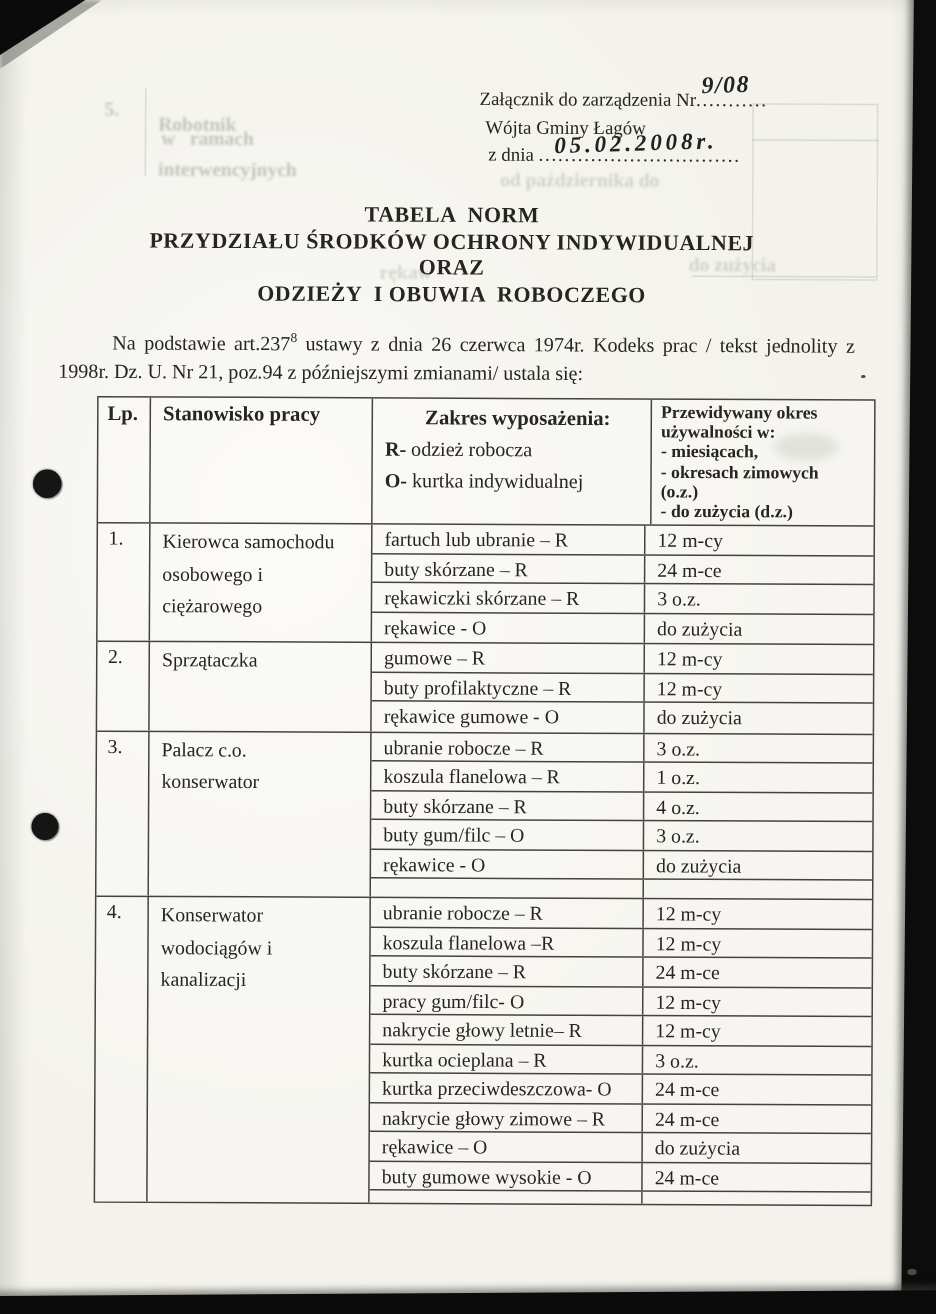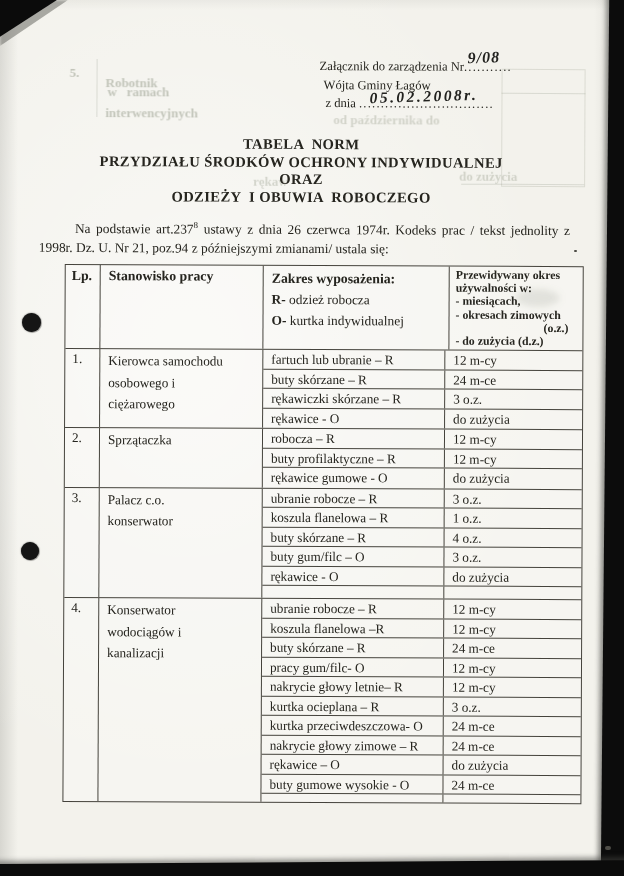--- a/index.html
+++ b/index.html
@@ -44,33 +44,33 @@
   
   .intro{position:absolute;left:38px;top:221px;width:531px;font-size:13.4px;line-height:18.5px;}
   .intro .l1{text-align:justify;text-align-last:justify;text-indent:36px;}
   .intro sup{font-size:9px;vertical-align:super;line-height:0;}
 
   
   :root{--ln:#45433c;--ih:19.5px;}
   .tbl{position:absolute;left:64px;top:265px;width:519px;border:1.4px solid var(--ln);background:rgba(255,255,255,0.25);}
   .c{flex-shrink:0;}
   .w-lp{width:35px;}
-  .w-pos{width:163px;}
+  .w-pos{width:148px;}
   .w-name{width:186px;}
   .thead{display:flex;height:83px;}
   .thead>.c{border-right:1px solid var(--ln);}
   .thead>.c:last-child{border-right:none;}
   .h-lp{font-weight:bold;font-size:13.8px;padding:3px 0 0 6px;}
   .h-pos{font-weight:bold;font-size:13.8px;padding:3px 0 0 8px;}
   .h-scope{padding:2px 0 0 8px;}
-  .scope-title{font-weight:bold;font-size:13.8px;line-height:21px;}
+  .scope-title{font-weight:bold;font-size:13.8px;line-height:21px;text-align:center;}
   .scope-line{font-size:13.4px;line-height:21px;}
   .scope-line b{font-weight:bold;}
   .h-period{flex:1;padding:2px 0 0 6px;font-weight:bold;font-size:11.8px;line-height:13.2px;}
-  .pl-center{text-align:right;padding-right:14px;}
+  .pl-center{text-align:left;padding-right:14px;}
   .tgroup{display:flex;border-top:1px solid var(--ln);}
   .g-no{font-size:13.2px;padding:2px 0 0 7px;border-right:1px solid var(--ln);}
   .g-pos{font-size:13.2px;line-height:21.5px;padding:1px 0 0 8px;border-right:1px solid var(--ln);white-space:pre-line;}
   .items{flex:1;display:flex;flex-direction:column;}
   .item{display:flex;height:var(--ih);border-bottom:1px solid var(--ln);}
   .item.flush{border-bottom:none;}
   .item.strip12{height:12px;border-bottom:none;}
   .item.strip8{height:8px;border-bottom:none;}
   .iname{width:182px;border-right:1px solid var(--ln);padding:1px 0 0 8px;font-size:13.2px;line-height:17px;}
   .iper{flex:1;padding:1px 0 0 8px;font-size:13.2px;line-height:17px;}
@@ -171,21 +171,21 @@
               <div class="iper">do zużycia</div>
             </div>
         </div>
       </div>
 
       <div class="tgroup">
         <div class="c w-lp g-no">2.</div>
         <div class="c w-pos g-pos">Sprzątaczka</div>
         <div class="items">
           <div class="item">
-              <div class="iname">robocza – R</div>
+              <div class="iname">gumowe – R</div>
               <div class="iper">12 m-cy</div>
             </div>
           <div class="item">
               <div class="iname">buty profilaktyczne – R</div>
               <div class="iper">12 m-cy</div>
             </div>
           <div class="item flush">
               <div class="iname">rękawice gumowe - O</div>
               <div class="iper">do zużycia</div>
             </div>

